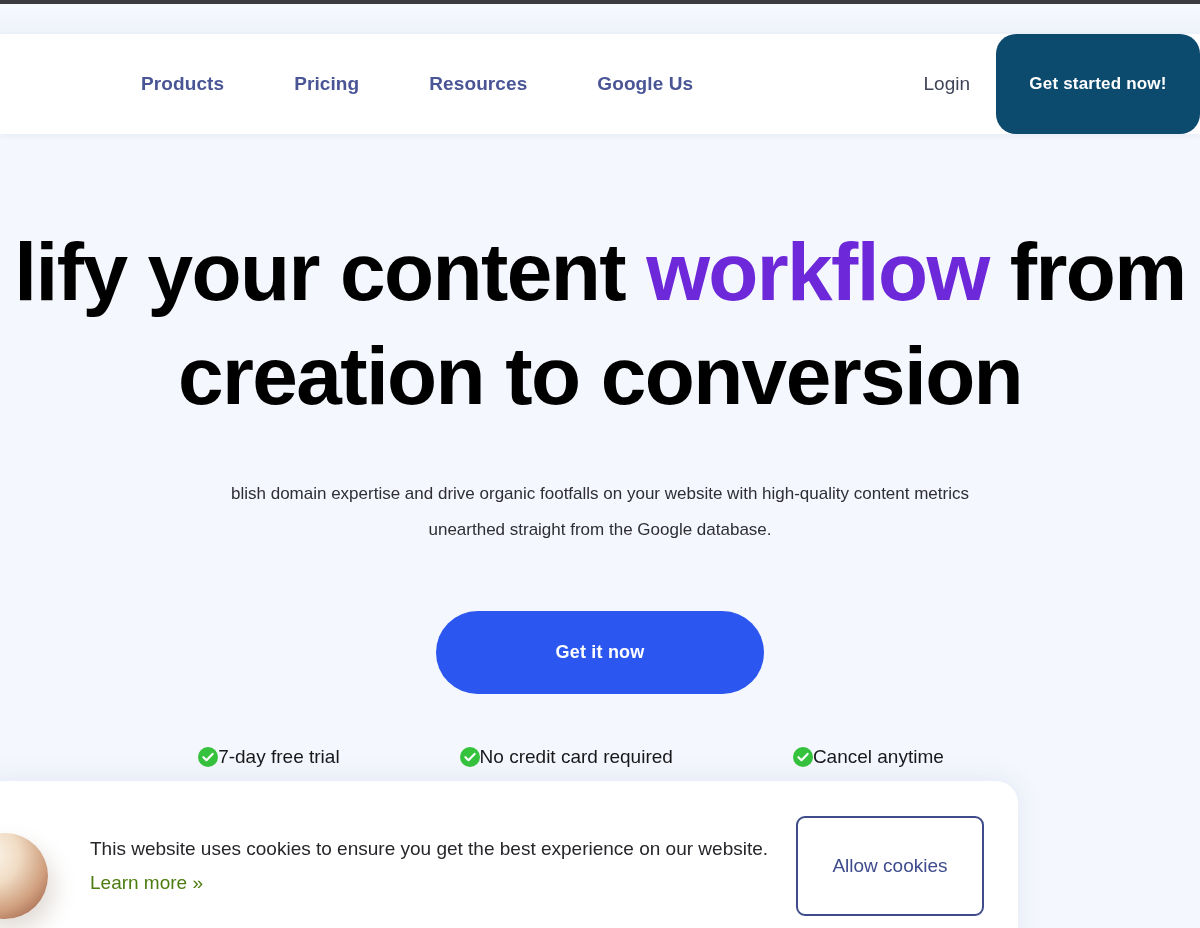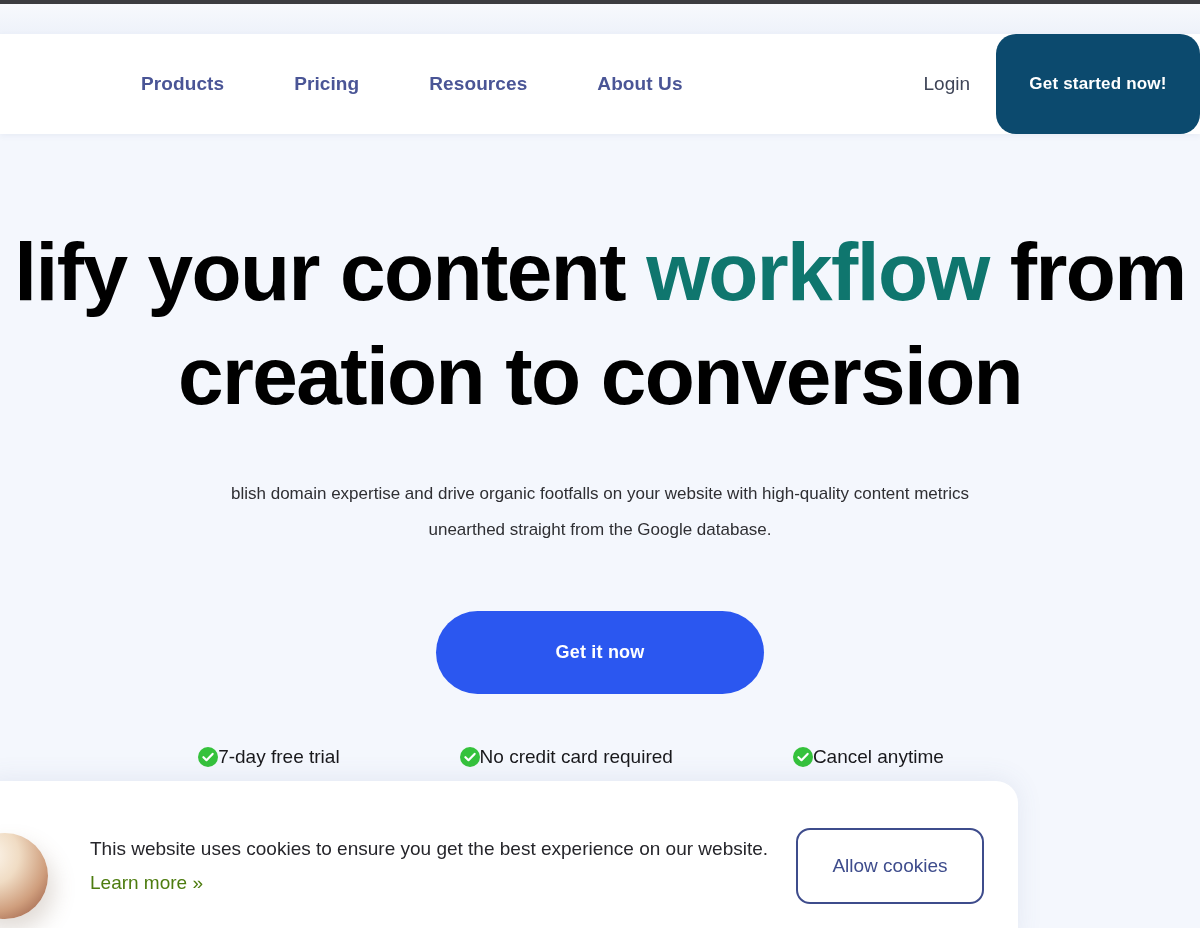--- a/index.html
+++ b/index.html
@@ -87,21 +87,21 @@
   .headline {
     text-align:center;
     font-size:82px;
     line-height:104px;
     font-weight:bold;
     color:#000000;
     letter-spacing:-1.6px;
     padding-top:86px;
     white-space:nowrap;
   }
-  .headline .accent { color:#0f766e; }
+  .headline .accent { color:#6d28d9; }
 
   .subhead {
     text-align:center;
     font-size:17px;
     line-height:36px;
     color:#2f2f33;
     padding-top:48px;
     white-space:nowrap;
   }
 
@@ -182,42 +182,42 @@
     text-decoration:none;
     white-space:nowrap;
     width:max-content;
     text-align:center;
   }
   .btn-allow {
     background:#ffffff;
     border:2px solid #3e4c8c;
     color:#3e4c8c;
     font-size:19px;
-    border-radius:14px;
-    width:188px; height:76px;
+    border-radius:9px;
+    width:188px; height:100px;
     cursor:pointer;
     margin-right:16px;
     font-family:"Liberation Sans", sans-serif;
     white-space:nowrap;
   }
 </style>
 </head>
 <body>
 
 <div id="page">
 
   <div class="chrome-edge"></div>
   <div class="chrome-strip"></div>
 
   <div class="navbar">
     <div class="nav-links">
       <a class="nav-link" href="#">Products</a>
       <a class="nav-link" href="#">Pricing</a>
       <a class="nav-link" href="#">Resources</a>
-      <a class="nav-link" href="#">About Us</a>
+      <a class="nav-link" href="#">Google Us</a>
     </div>
     <div class="nav-right">
       <a class="login-link" href="#">Login</a>
       <button class="btn-started">Get started now!</button>
     </div>
   </div>
 
   <div class="hero">
 
     <h1 class="headline">

